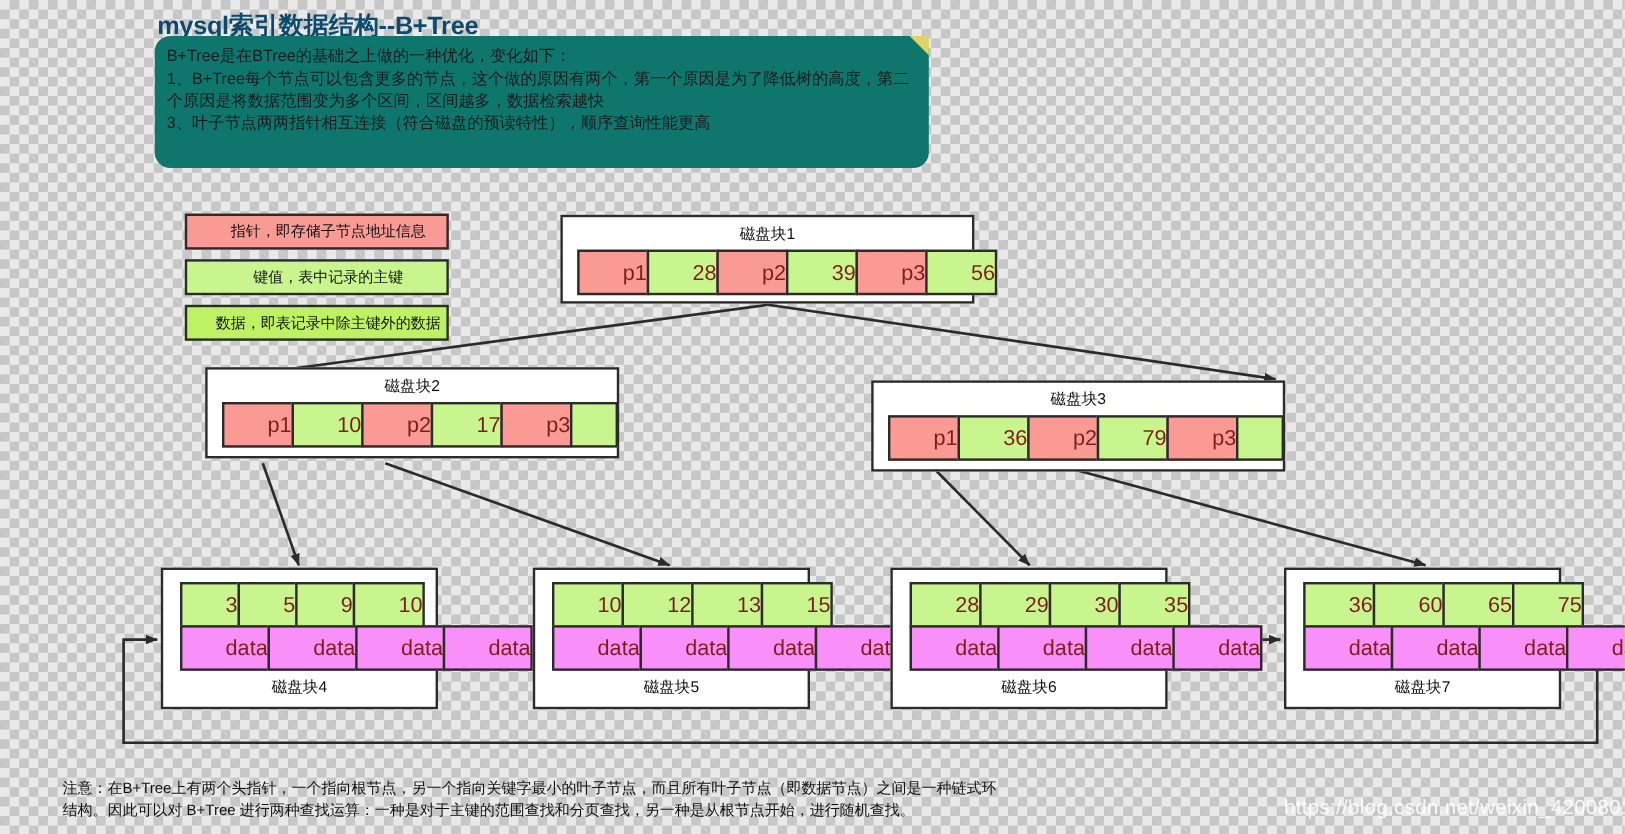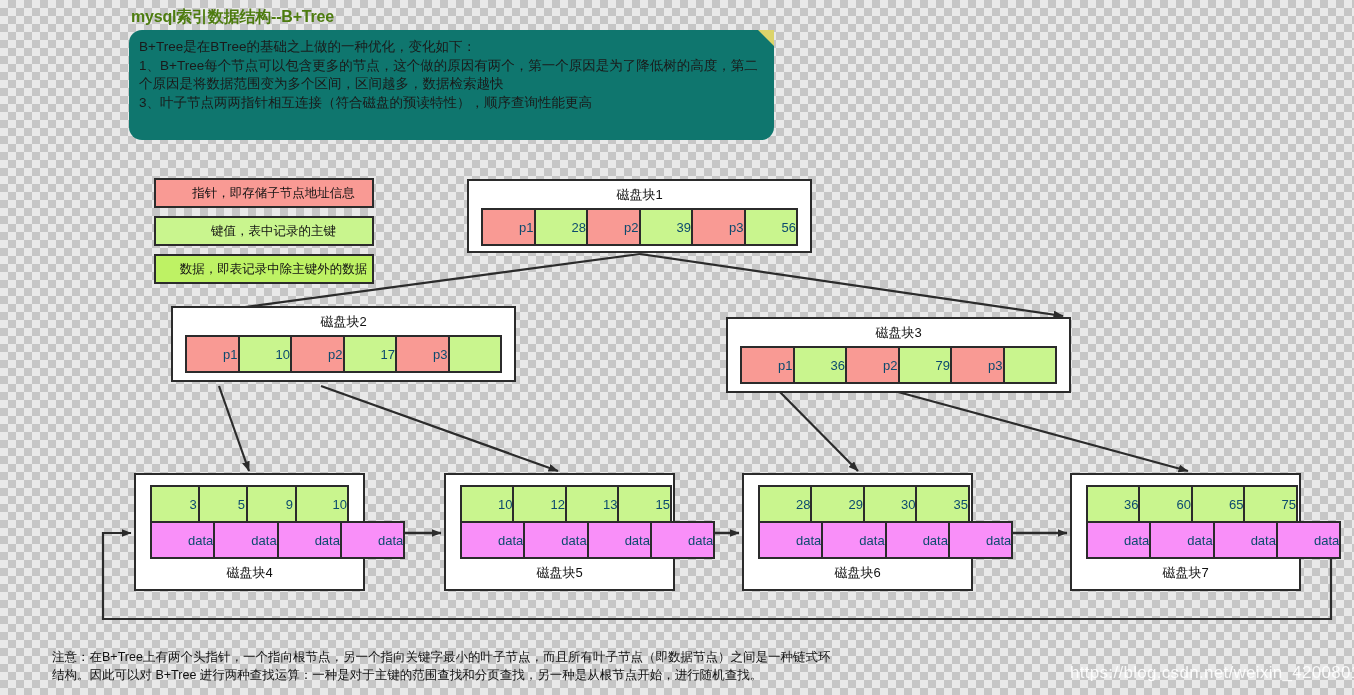--- a/index.html
+++ b/index.html
@@ -18,23 +18,23 @@
       linear-gradient(45deg, #c6c6c6 25%, transparent 25%, transparent 75%, #c6c6c6 75%);
     background-size: 16px 16px;
     background-position: 0 0, 8px 8px;
   }
 
   
   #diagram-title {
     position: absolute;
     left: 131px;
     top: 7px;
-    font-size: 16px;
+    font-size: 21px;
     font-weight: bold;
-    color: #4d7c0f;
+    color: #0c4a6e;
     letter-spacing: -0.2px;
     white-space: nowrap;
   }
 
   
   #note-card {
     position: absolute;
     left: 129px;
     top: 30px;
     width: 645px;
@@ -96,22 +96,22 @@
   }
   .cells {
     display: flex;
   }
   .cell {
     border: 2px solid #2b2b2b;
     box-sizing: border-box;
     display: flex;
     align-items: center;
     justify-content: center;
-    font-size: 13px;
-    color: #0c4a6e;
+    font-size: 18px;
+    color: #7f1d1d;
     height: 38px;
     padding-left: 36px;
   }
   .cell + .cell { margin-left: -2px; }
   .cell.ptr { background: #f99a94; }
   .cell.key { background: #c9f58e; }
   .cell.dat { background: #f98ff9; }
 
   
   .node.internal { }

